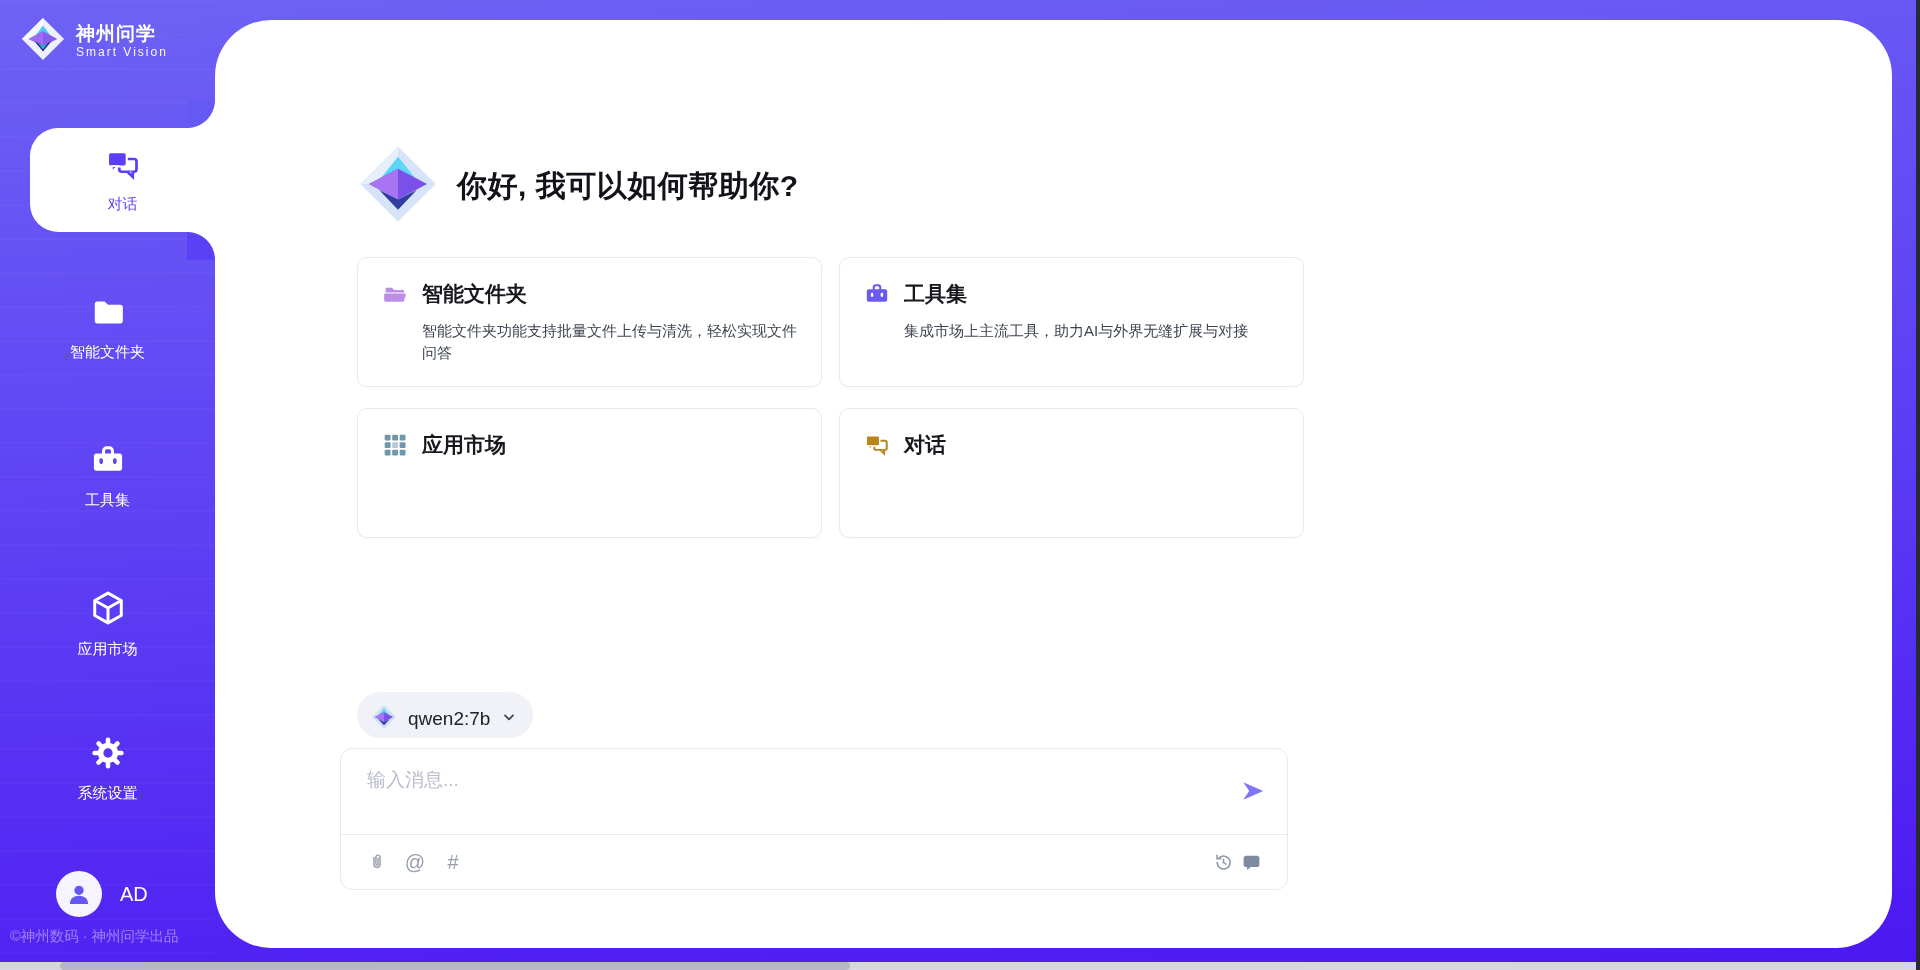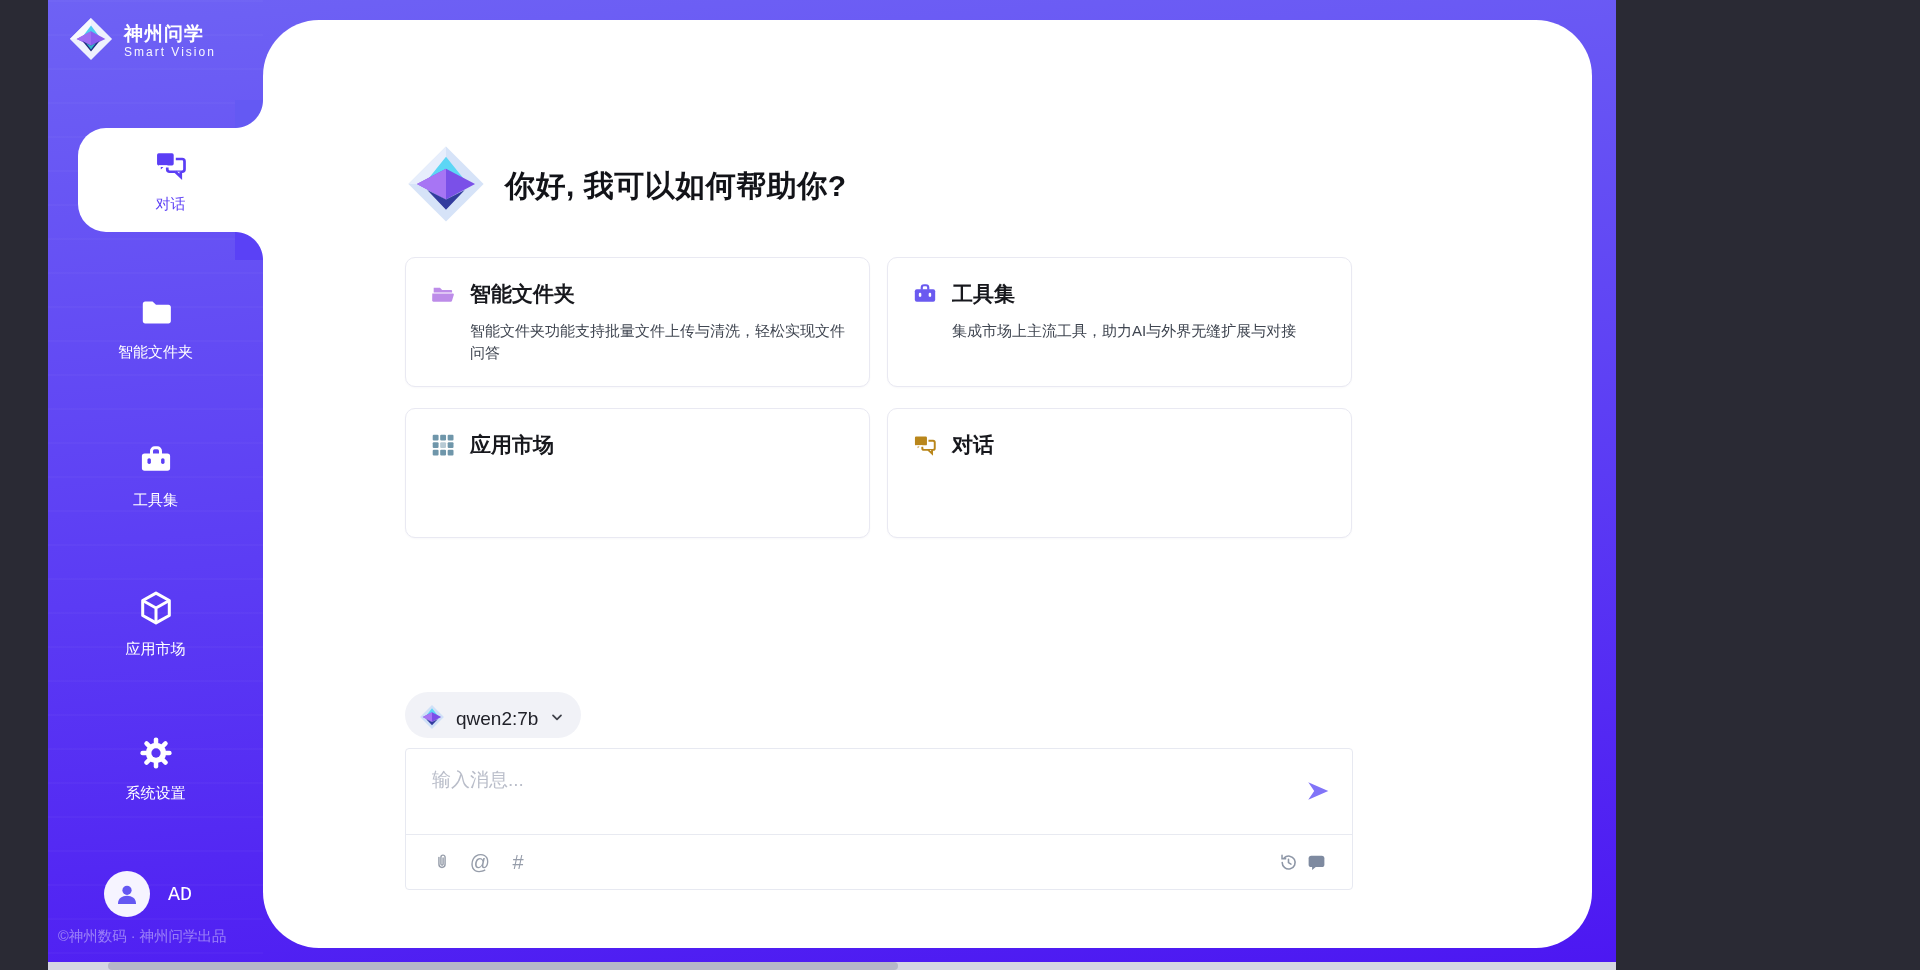--- a/index.html
+++ b/index.html
@@ -1,18 +1,18 @@
 <!DOCTYPE html>
 <html><head>
 <meta charset="utf-8">
 <style>
   html,body{margin:0;padding:0;background:#2a2a34;}
   *{box-sizing:border-box;font-family:"Liberation Sans","DejaVu Sans",sans-serif;}
-  #stage{position:relative;width:1568px;height:970px;overflow:hidden;
-    background:linear-gradient(175deg,#6e62f4 0%,#5b3bf4 55%,#4c17f2 100%);margin-left:48px;}
+  #stage{position:relative;width:1916px;height:970px;overflow:hidden;
+    background:linear-gradient(175deg,#6e62f4 0%,#5b3bf4 55%,#4c17f2 100%);}
   
   #stage::before{content:"";position:absolute;left:0;top:0;width:215px;height:100%;
     background:repeating-linear-gradient(180deg,rgba(255,255,255,.025) 0 2px,transparent 2px 34px);pointer-events:none;}
 
   
   .panel{position:absolute;left:215px;top:20px;right:24px;bottom:22px;background:#fff;border-radius:56px;}
 
   
   .sidebar{position:absolute;left:0;top:0;width:215px;height:100%;color:#fff;}
   .brand{position:absolute;left:20px;top:16px;display:flex;align-items:center;gap:10px;}
@@ -22,39 +22,39 @@
   .nav-label{font-size:15px;color:#fff;}
   
   .tab-active{position:absolute;left:30px;top:128px;width:185px;height:104px;background:#fff;border-radius:28px 0 0 28px;
     display:flex;flex-direction:column;align-items:center;justify-content:center;gap:8px;cursor:pointer;}
   .tab-active .nav-label{color:#5b3ef5;}
   .curve{position:absolute;left:187px;width:28px;height:28px;}
   .curve-top{top:100px;background:radial-gradient(circle 28px at 0 0,#6459f3 0 27.5px,#fff 28.5px);}
   .curve-bottom{top:232px;background:radial-gradient(circle 28px at 0 100%,#5a41f6 0 27.5px,#fff 28.5px);}
   .user-row{position:absolute;left:56px;top:871px;display:flex;align-items:center;gap:18px;cursor:pointer;}
   .avatar{width:46px;height:46px;border-radius:50%;background:#f6f4ff;display:flex;align-items:center;justify-content:center;}
-  .user-name{font-size:20px;color:#fff;font-family:Liberation Mono, monospace;}
+  .user-name{font-size:20px;color:#fff;}
   .side-footer{position:absolute;left:10px;top:927px;font-size:14.5px;color:rgba(255,255,255,.42);white-space:nowrap;}
 
   
   .greeting{position:absolute;left:357px;top:143px;display:flex;align-items:center;gap:18px;}
   .greeting-title{font-size:30px;font-weight:bold;color:#121318;letter-spacing:.5px;}
 
   .cards{position:absolute;left:357px;top:257px;width:948px;display:grid;grid-template-columns:465px 465px;grid-auto-rows:130px;column-gap:17px;row-gap:21px;}
   .card{background:#fff;border:1px solid #e9e9f2;border-radius:10px;padding:22px 24px 0 24px;cursor:pointer;box-shadow:0 1px 2px rgba(40,40,80,.03);}
   .card-head{display:flex;align-items:center;gap:14px;}
   .card-icon{display:inline-flex;width:26px;height:26px;}
   .card-title{font-size:21px;font-weight:bold;color:#17181d;}
   .card-desc{margin-top:12px;margin-left:40px;font-size:15px;line-height:1.45;color:#3f4550;}
 
   .model-pill{position:absolute;left:357px;top:692px;height:46px;display:inline-flex;align-items:center;gap:11px;
     background:#f1f2f7;border-radius:24px;padding:8px 16px 0 14px;cursor:pointer;}
   .model-name{font-size:19px;color:#202129;}
 
-  .composer{position:absolute;left:357px;top:748px;width:948px;height:142px;background:#fff;border:1.5px solid #e7e9f1;border-radius:4px;}
+  .composer{position:absolute;left:340px;top:748px;width:948px;height:142px;background:#fff;border:1.5px solid #e7e9f1;border-radius:12px;}
   .composer textarea{position:absolute;left:24px;top:16px;width:860px;height:60px;border:none;outline:none;resize:none;
     font-size:19px;color:#30323a;background:transparent;}
   .composer textarea::placeholder{color:#b9bdc9;}
   .send-btn{position:absolute;right:20px;top:28px;width:28px;height:28px;cursor:pointer;display:flex;align-items:center;justify-content:center;}
   .composer-divider{position:absolute;left:0;right:0;top:85px;height:1px;background:#e8eaf1;}
   .composer-tools{position:absolute;left:24px;right:24px;top:86px;height:55px;display:flex;align-items:center;}
   .tool{display:inline-flex;align-items:center;justify-content:center;width:24px;height:24px;margin-right:14px;cursor:pointer;color:#969daa;}
   .tool.text-glyph{font-size:20px;color:#969daa;}
   .tools-right{margin-left:auto;display:flex;align-items:center;gap:4px;}
   .tools-right .tool{margin-right:0;color:#8d96a6;}

